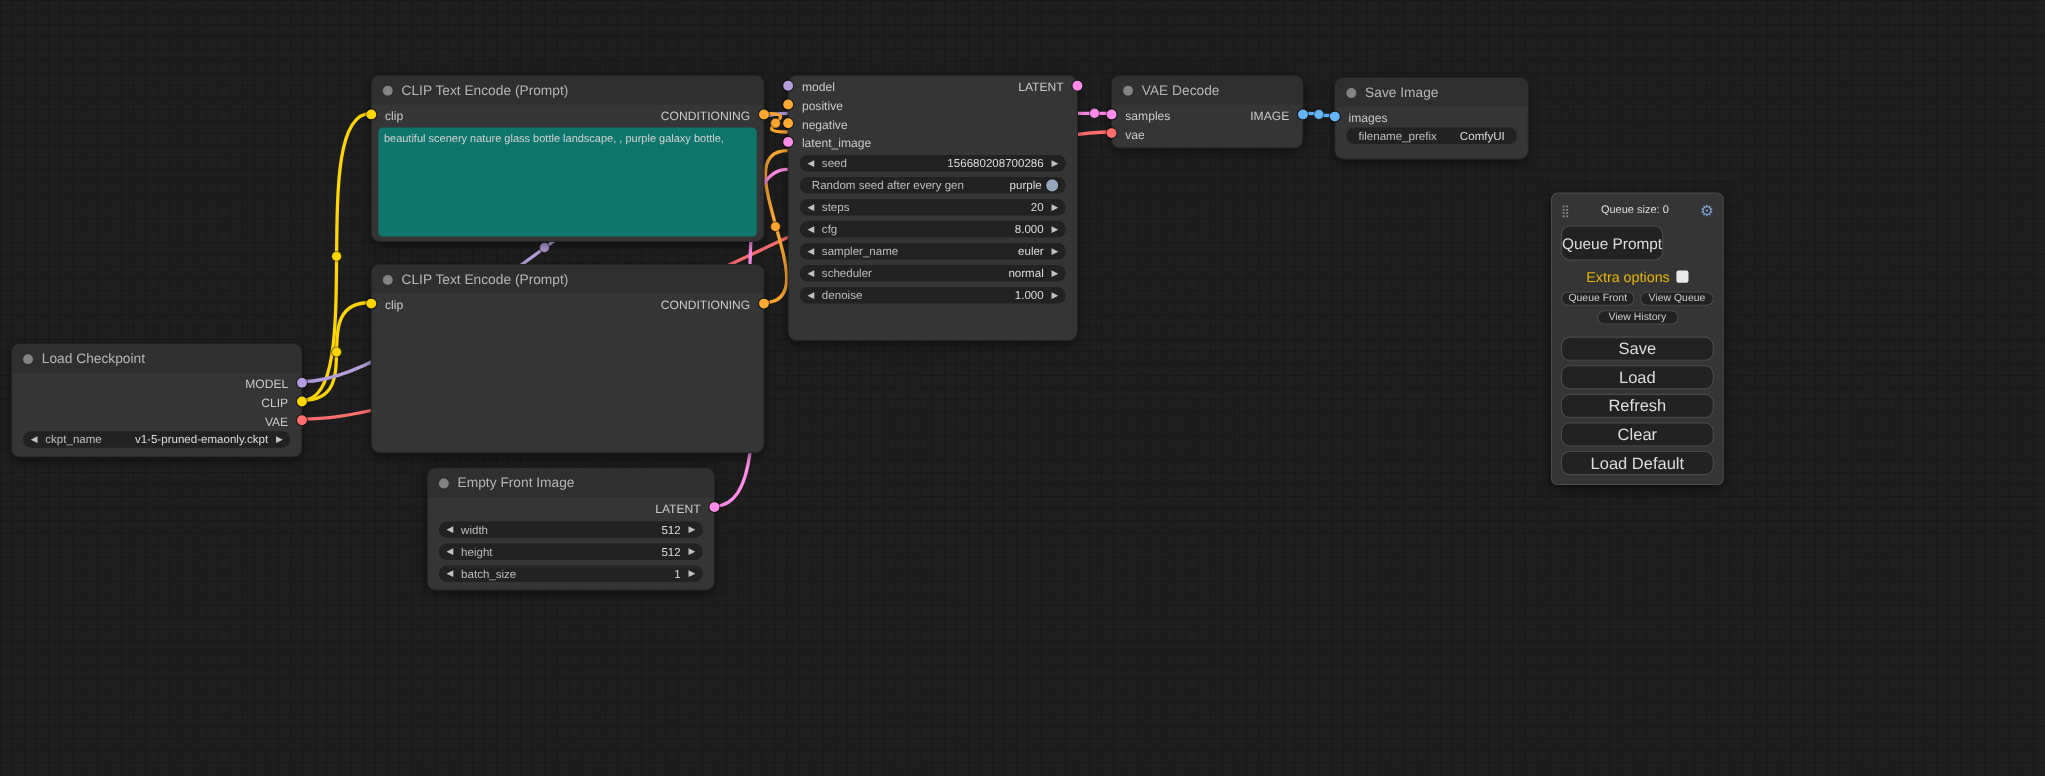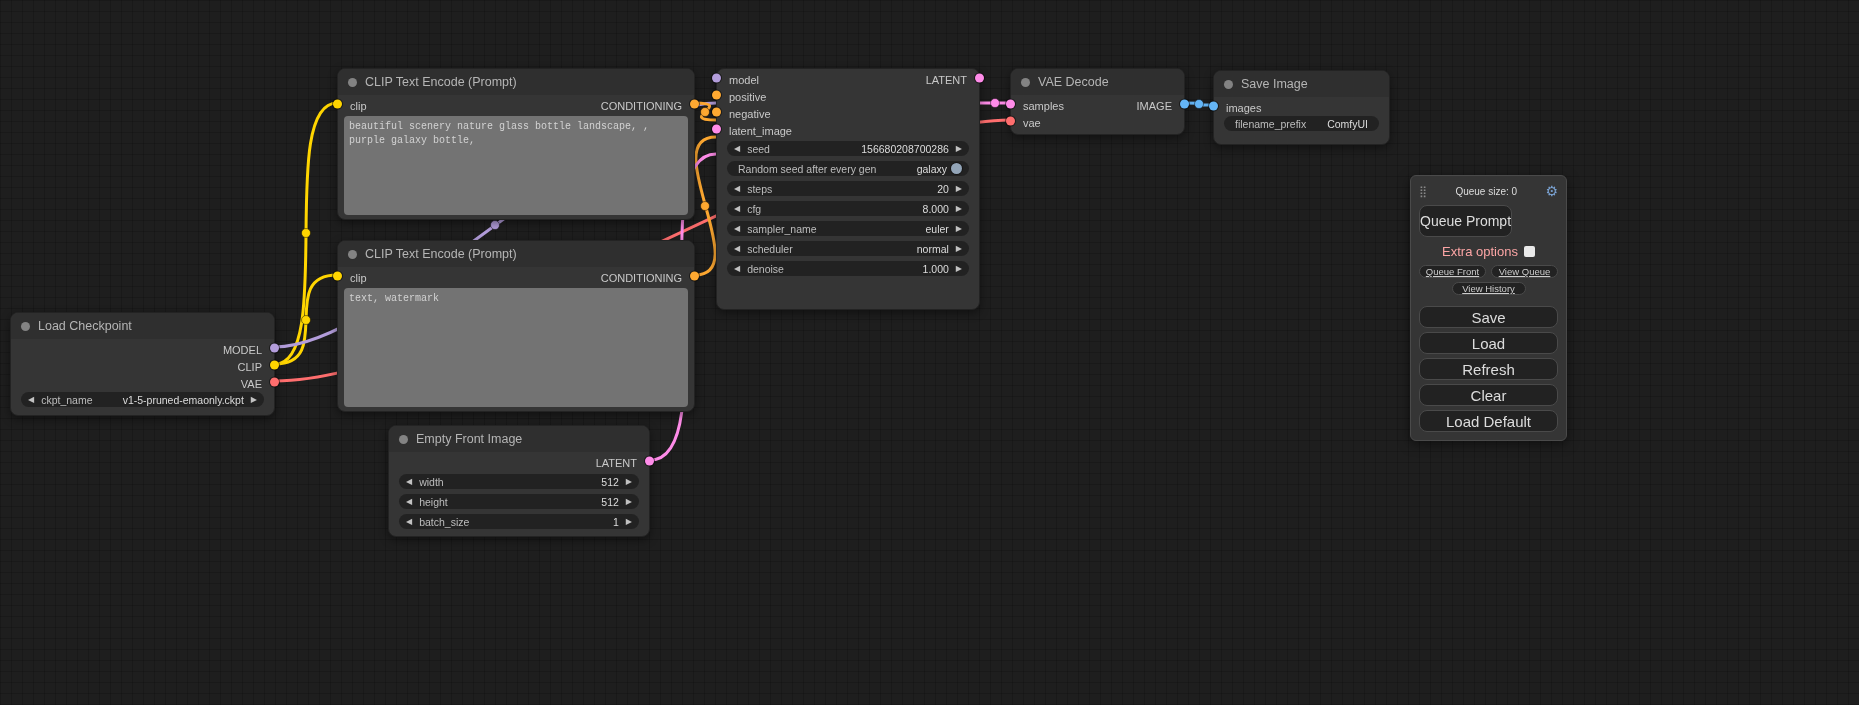--- a/index.html
+++ b/index.html
@@ -87,23 +87,23 @@
   .widget.noarrow .wname { margin-left:4px; }
   .widget.noarrow .wval  { margin-right:4px; }
   .toggle-circle {
     width:11px; height:11px; border-radius:50%;
     background:#93a5b8; box-shadow:0 0 0 1px rgba(0,0,0,0.4);
     flex:0 0 auto;
   }
 
   .node-text {
     margin:4px 6px 6px;
-    background:#737373; border-radius:4px;
+    background:#0f766e; border-radius:4px;
     padding:4px 5px;
-    font-family:Liberation Mono, monospace;
+    font-family:Liberation Sans, sans-serif;
     font-size:10px; line-height:1.35; color:#d2d2d2;
     white-space:pre-wrap; word-break:break-word;
     overflow:hidden;
   }
 
   
   .queue-panel {
     position:absolute; left:1410px; top:175px; width:157px; z-index:3;
     background:#353535; border:1px solid #4a4a4a; border-radius:6px;
     box-shadow:0 3px 12px rgba(0,0,0,0.5);
@@ -114,23 +114,23 @@
   .qp-size { flex:1; text-align:center; font-size:10px; color:#dddddd; }
   .qp-gear { color:#7aa2d2; font-size:14px; line-height:1; }
   button {
     font-family:"Liberation Sans", sans-serif;
     background:#222222; color:#dddddd;
     border:1px solid #4a4a4a; border-radius:8px;
     display:block;
   }
   .qp-big { width:100%; height:22px; font-size:15px; margin-top:4px; }
   .qp-queue { height:32px; margin-top:6px; font-size:14px; }
-  .qp-extra { display:flex; align-items:center; justify-content:center; gap:6px; margin-top:7px; font-size:13px; color:#fca5a5; }
+  .qp-extra { display:flex; align-items:center; justify-content:center; gap:6px; margin-top:7px; font-size:13px; color:#eab308; }
   .qp-check { width:11px; height:11px; background:#e9e9e9; border-radius:2px; display:inline-block; }
-  .qp-row { display:flex; gap:5px; margin-top:6px;text-decoration:underline; }
+  .qp-row { display:flex; gap:5px; margin-top:6px; }
   .qp-row.center { justify-content:center; margin-top:4px; }
   .qp-small { flex:1; height:13px; font-size:9.5px; padding:0 4px; color:#cccccc; }
   .qp-history { flex:0 0 auto; width:74px; }
   .qp-actions { margin-top:11px; }
 </style>
 </head>
 <body>
 
 <svg id="wires" width="1859" height="705">
   <path class="w-clip" d="M275,364 C335,364 277,103 337,103"></path>
@@ -196,21 +196,20 @@
   <div class="node-title">
     <span class="tdot"></span>
     <span class="ttext">CLIP Text Encode (Prompt)</span>
   </div>
   <div class="slot-row">
     <span class="slot-dot in c-clip"></span>
     <span class="slot-label">clip</span>
     <span class="slot-label">CONDITIONING</span>
     <span class="slot-dot out c-cond"></span>
   </div>
-  <div class="node-text" style="height:119px">text, watermark</div>
 </div>
 
 <div class="node" style="left:388px;top:425px;width:262px;height:112px">
   <div class="node-title">
     <span class="tdot"></span>
     <span class="ttext">Empty Front Image</span>
   </div>
   <div class="slot-row out">
     <span class="slot-label">LATENT</span>
     <span class="slot-dot out c-latent"></span>
@@ -255,21 +254,21 @@
     <span class="slot-label">latent_image</span>
   </div>
   <div class="widget first">
     <span class="warrow">◀</span>
     <span class="wname">seed</span>
     <span class="wval">156680208700286</span>
     <span class="warrow">▶</span>
   </div>
   <div class="widget noarrow">
     <span class="wname">Random seed after every gen</span>
-    <span class="wval">galaxy</span>
+    <span class="wval">purple</span>
     <span class="toggle-circle"></span>
   </div>
   <div class="widget">
     <span class="warrow">◀</span>
     <span class="wname">steps</span>
     <span class="wval">20</span>
     <span class="warrow">▶</span>
   </div>
   <div class="widget">
     <span class="warrow">◀</span>

